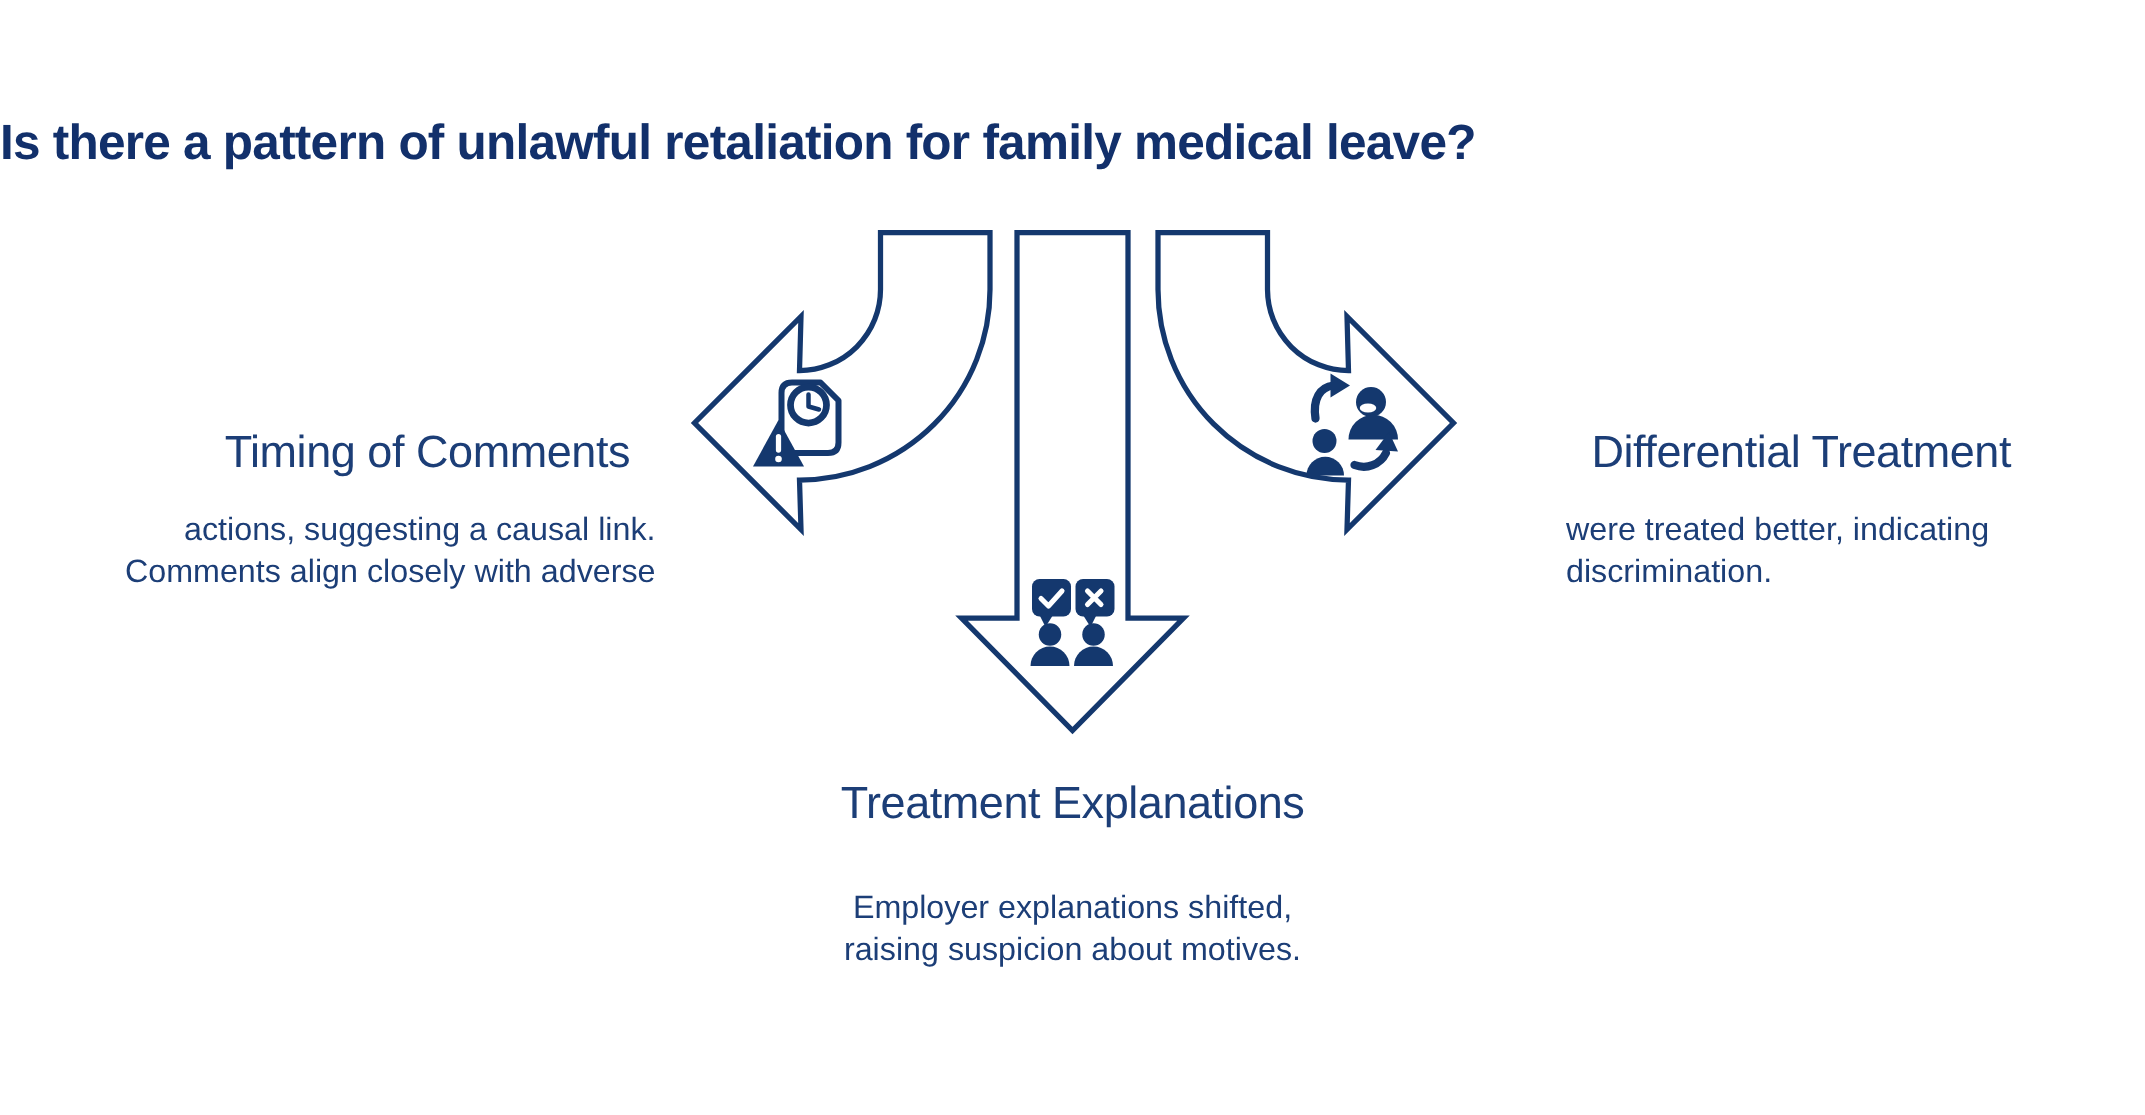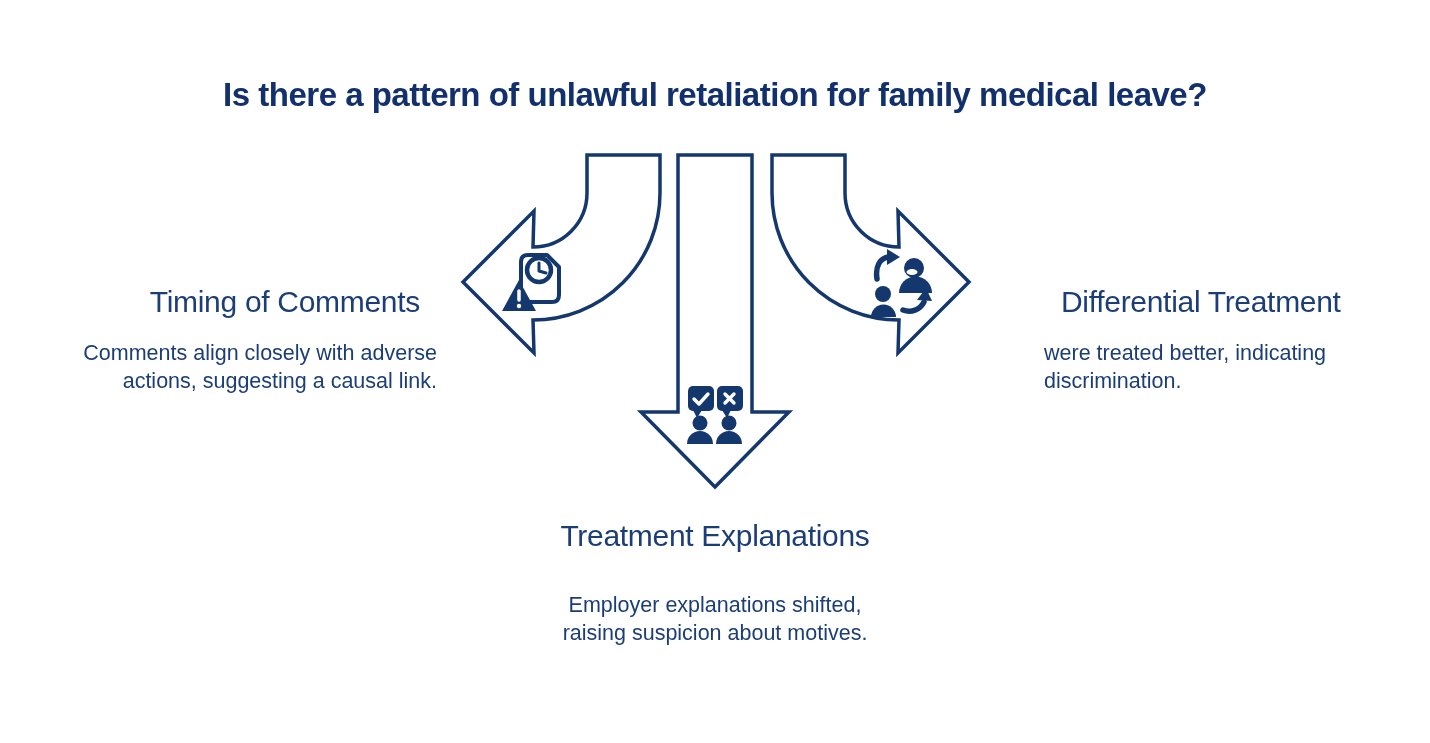--- a/index.html
+++ b/index.html
@@ -4,21 +4,20 @@
 <style>
   html,body { margin:0; padding:0; background:#ffffff; }
   .canvas {
     position:relative; width:1430px; height:743px;
     background: var(--background, #ffffff);
     overflow:hidden;
     font-family:"Liberation Sans", sans-serif;
   }
   .title {
     position:absolute; left:0; top:74px; width:1430px;
-    text-align:center;
     font-size:33px; line-height:42px; font-weight:700;
     letter-spacing:-0.5px;
     color: var(--title-navy, #12306B);
   }
   .diagram-svg { position:absolute; left:0; top:0; }
   .arrow-shape {
     fill:#ffffff;
     stroke: var(--outline-navy, #14386E);
     stroke-width:3.5;
     stroke-miterlimit:10;
@@ -85,22 +84,22 @@
       <circle class="icon-fill" cx="700" cy="423" r="7.5"></circle>
       <path class="icon-fill" d="M 687,444 A 13 13 0 0 1 713,444 Z"></path>
       <circle class="icon-fill" cx="729" cy="423" r="7.5"></circle>
       <path class="icon-fill" d="M 716,444 A 13 13 0 0 1 742,444 Z"></path>
     </g>
   </svg>
 
   <div class="section section-timing">
     <h2>Timing of Comments</h2>
     <div class="body">
+      <div>actions, suggesting a causal link.</div>
       <div>Comments align closely with adverse</div>
-      <div>actions, suggesting a causal link.</div>
     </div>
   </div>
 
   <div class="section section-differential">
     <h2>Differential Treatment</h2>
     <div class="body">
       <div>were treated better, indicating</div>
       <div>discrimination.</div>
     </div>
   </div>

